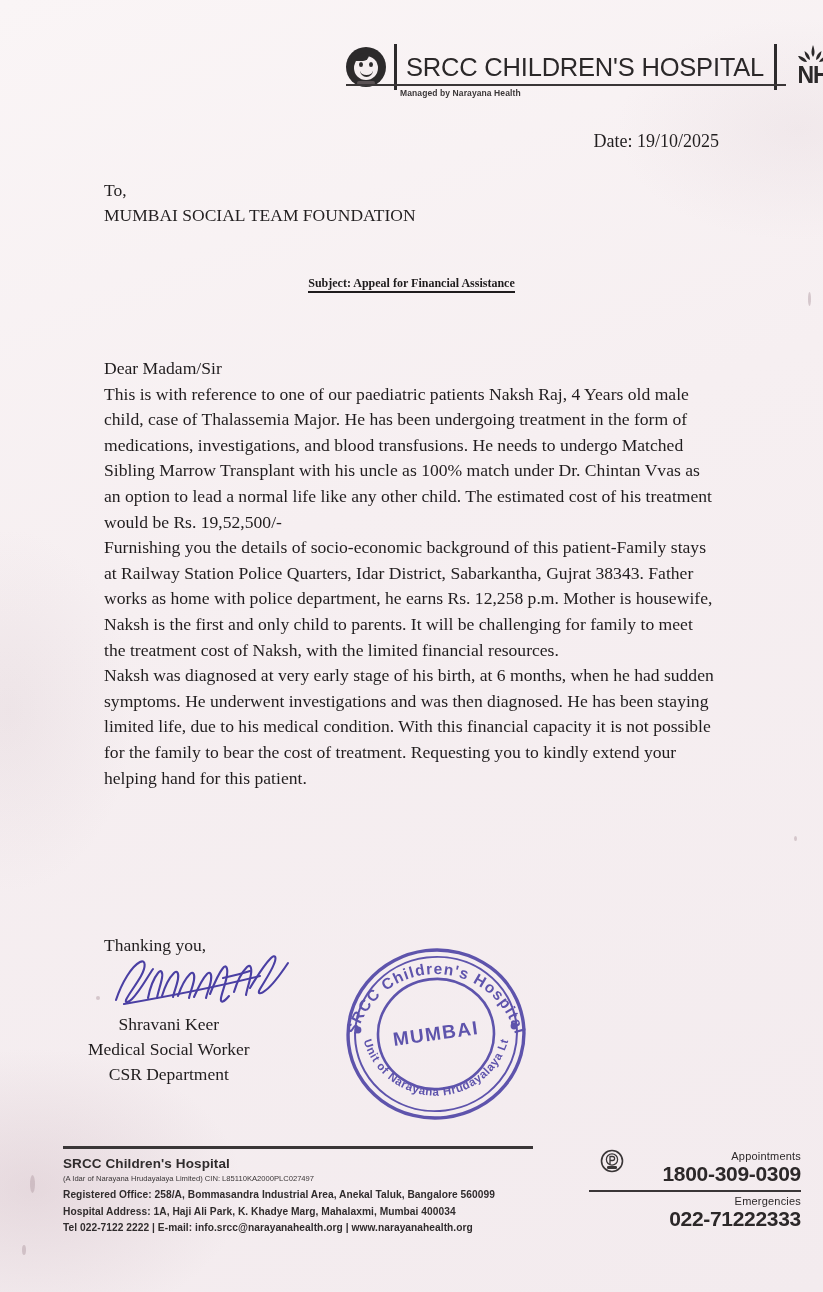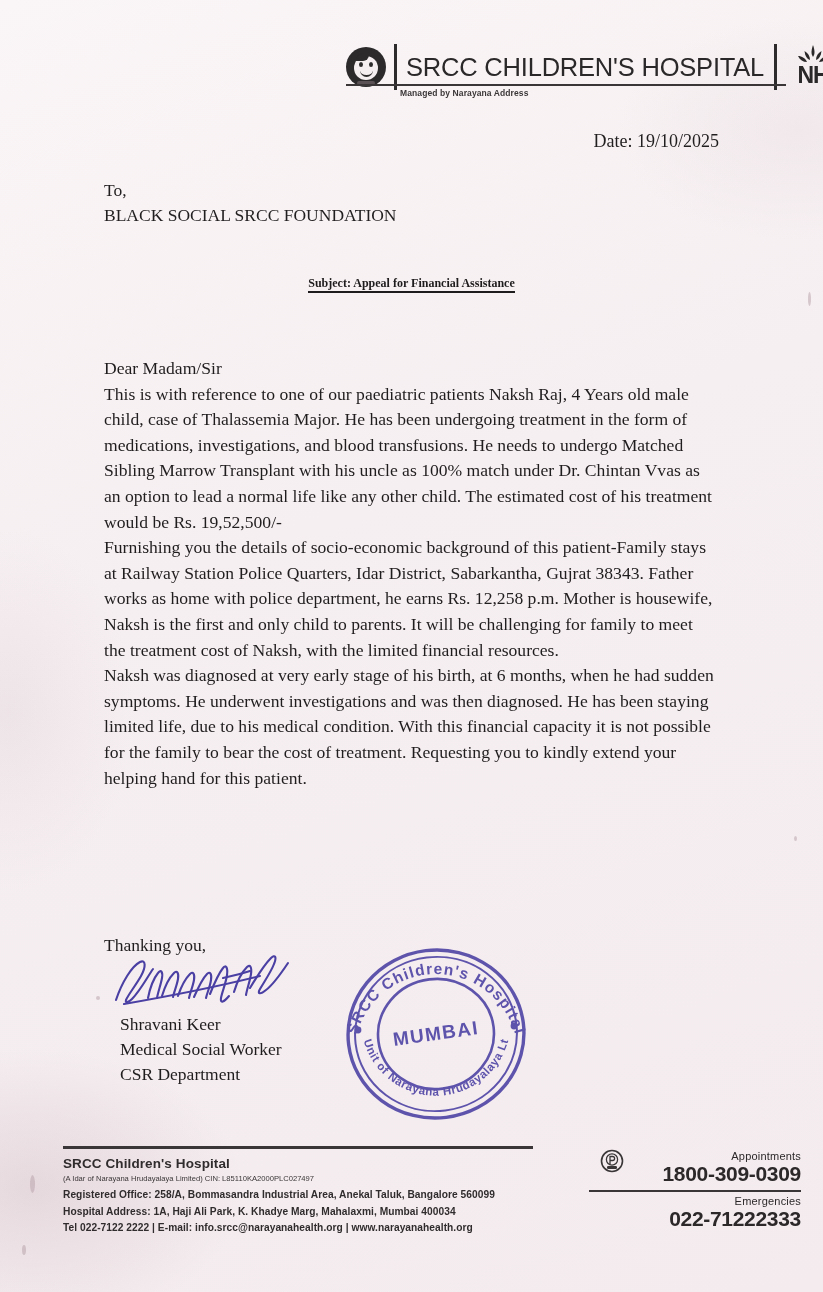--- a/index.html
+++ b/index.html
@@ -191,25 +191,26 @@
   .signature {
     position: absolute;
     left: 110px;
     top: 948px;
     width: 230px;
     height: 62px;
     pointer-events: none;
   }
   .sign-block {
     position: absolute;
-    left: 120px;
+    left: 88px;
     top: 1012px;
     font-size: 17.5px;
     line-height: 25px;
     color: #201d1e;
+    text-align: center;
   }
   
   .stamp {
     position: absolute;
     left: 336px;
     top: 934px;
     width: 200px;
     height: 196px;
     opacity: .88;
   }
@@ -317,27 +318,27 @@
           <path d="M14.5 7 C15 12 17 15 20 16 C20 12 18 9 14.5 7 Z"></path>
           <path d="M31.5 7 C31 12 29 15 26 16 C26 12 28 9 31.5 7 Z"></path>
           <path d="M8 12 C10 16 13 18 17 18 C15.5 14.5 12 12 8 12 Z"></path>
           <path d="M38 12 C36 16 33 18 29 18 C30.5 14.5 34 12 38 12 Z"></path>
         </g>
       </svg>
       <div class="nh-text">NH</div>
     </div>
   </div>
   <div class="hdr-rule"></div>
-  <div class="hdr-tagline">Managed by Narayana Address</div>
+  <div class="hdr-tagline">Managed by Narayana Health</div>
 
   <div class="date">Date: 19/10/2025</div>
 
   <div class="to-block">
     <div class="to-label">To,</div>
-    <div>BLACK SOCIAL SRCC FOUNDATION</div>
+    <div>MUMBAI SOCIAL TEAM FOUNDATION</div>
   </div>
 
   <div class="subject">
     <span>Subject: Appeal for Financial Assistance</span>
   </div>
 
   <div class="body-text">
     <p>Dear Madam/Sir</p>
     <p>This is with reference to one of our paediatric patients Naksh Raj, 4 Years old male child, case of Thalassemia Major. He has been undergoing treatment in the form of medications, investigations, and blood transfusions. He needs to undergo Matched Sibling Marrow Transplant with his uncle as 100% match under Dr. Chintan Vvas as an option to lead a normal life like any other child. The estimated cost of his treatment would be Rs. 19,52,500/-</p>
     <p>Furnishing you the details of socio-economic background of this patient-Family stays at Railway Station Police Quarters, Idar District, Sabarkantha, Gujrat 38343. Father works as home with police department, he earns Rs. 12,258 p.m. Mother is housewife, Naksh is the first and only child to parents. It will be challenging for family to meet the treatment cost of Naksh, with the limited financial resources.</p>

